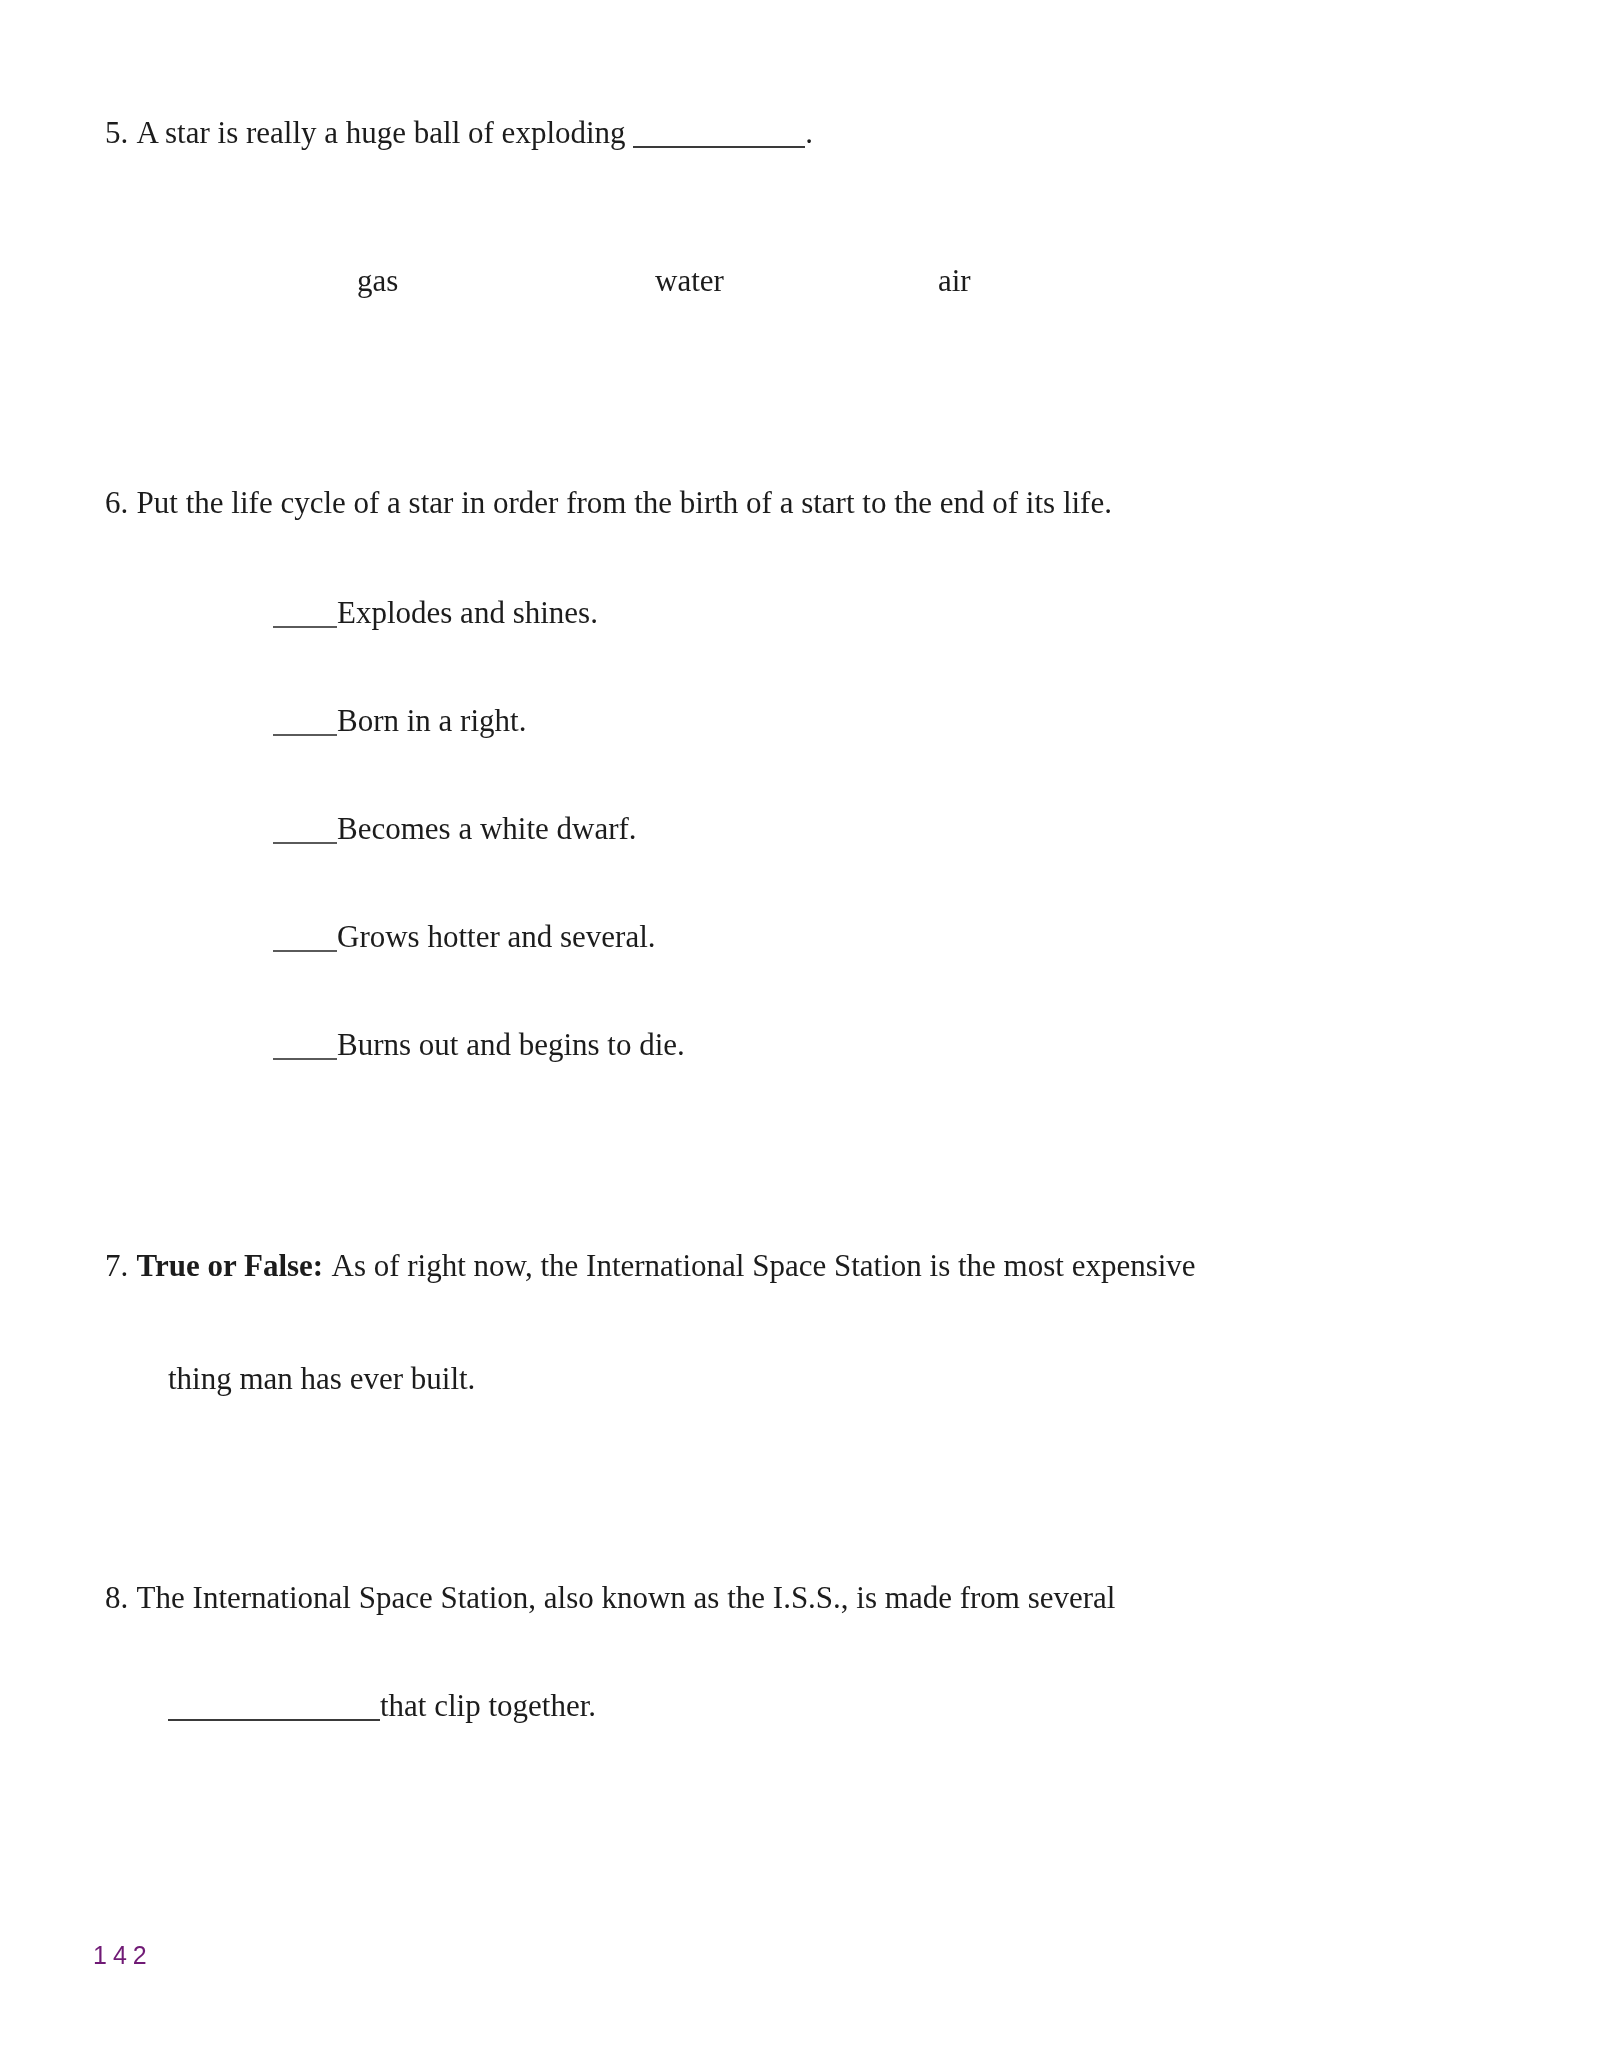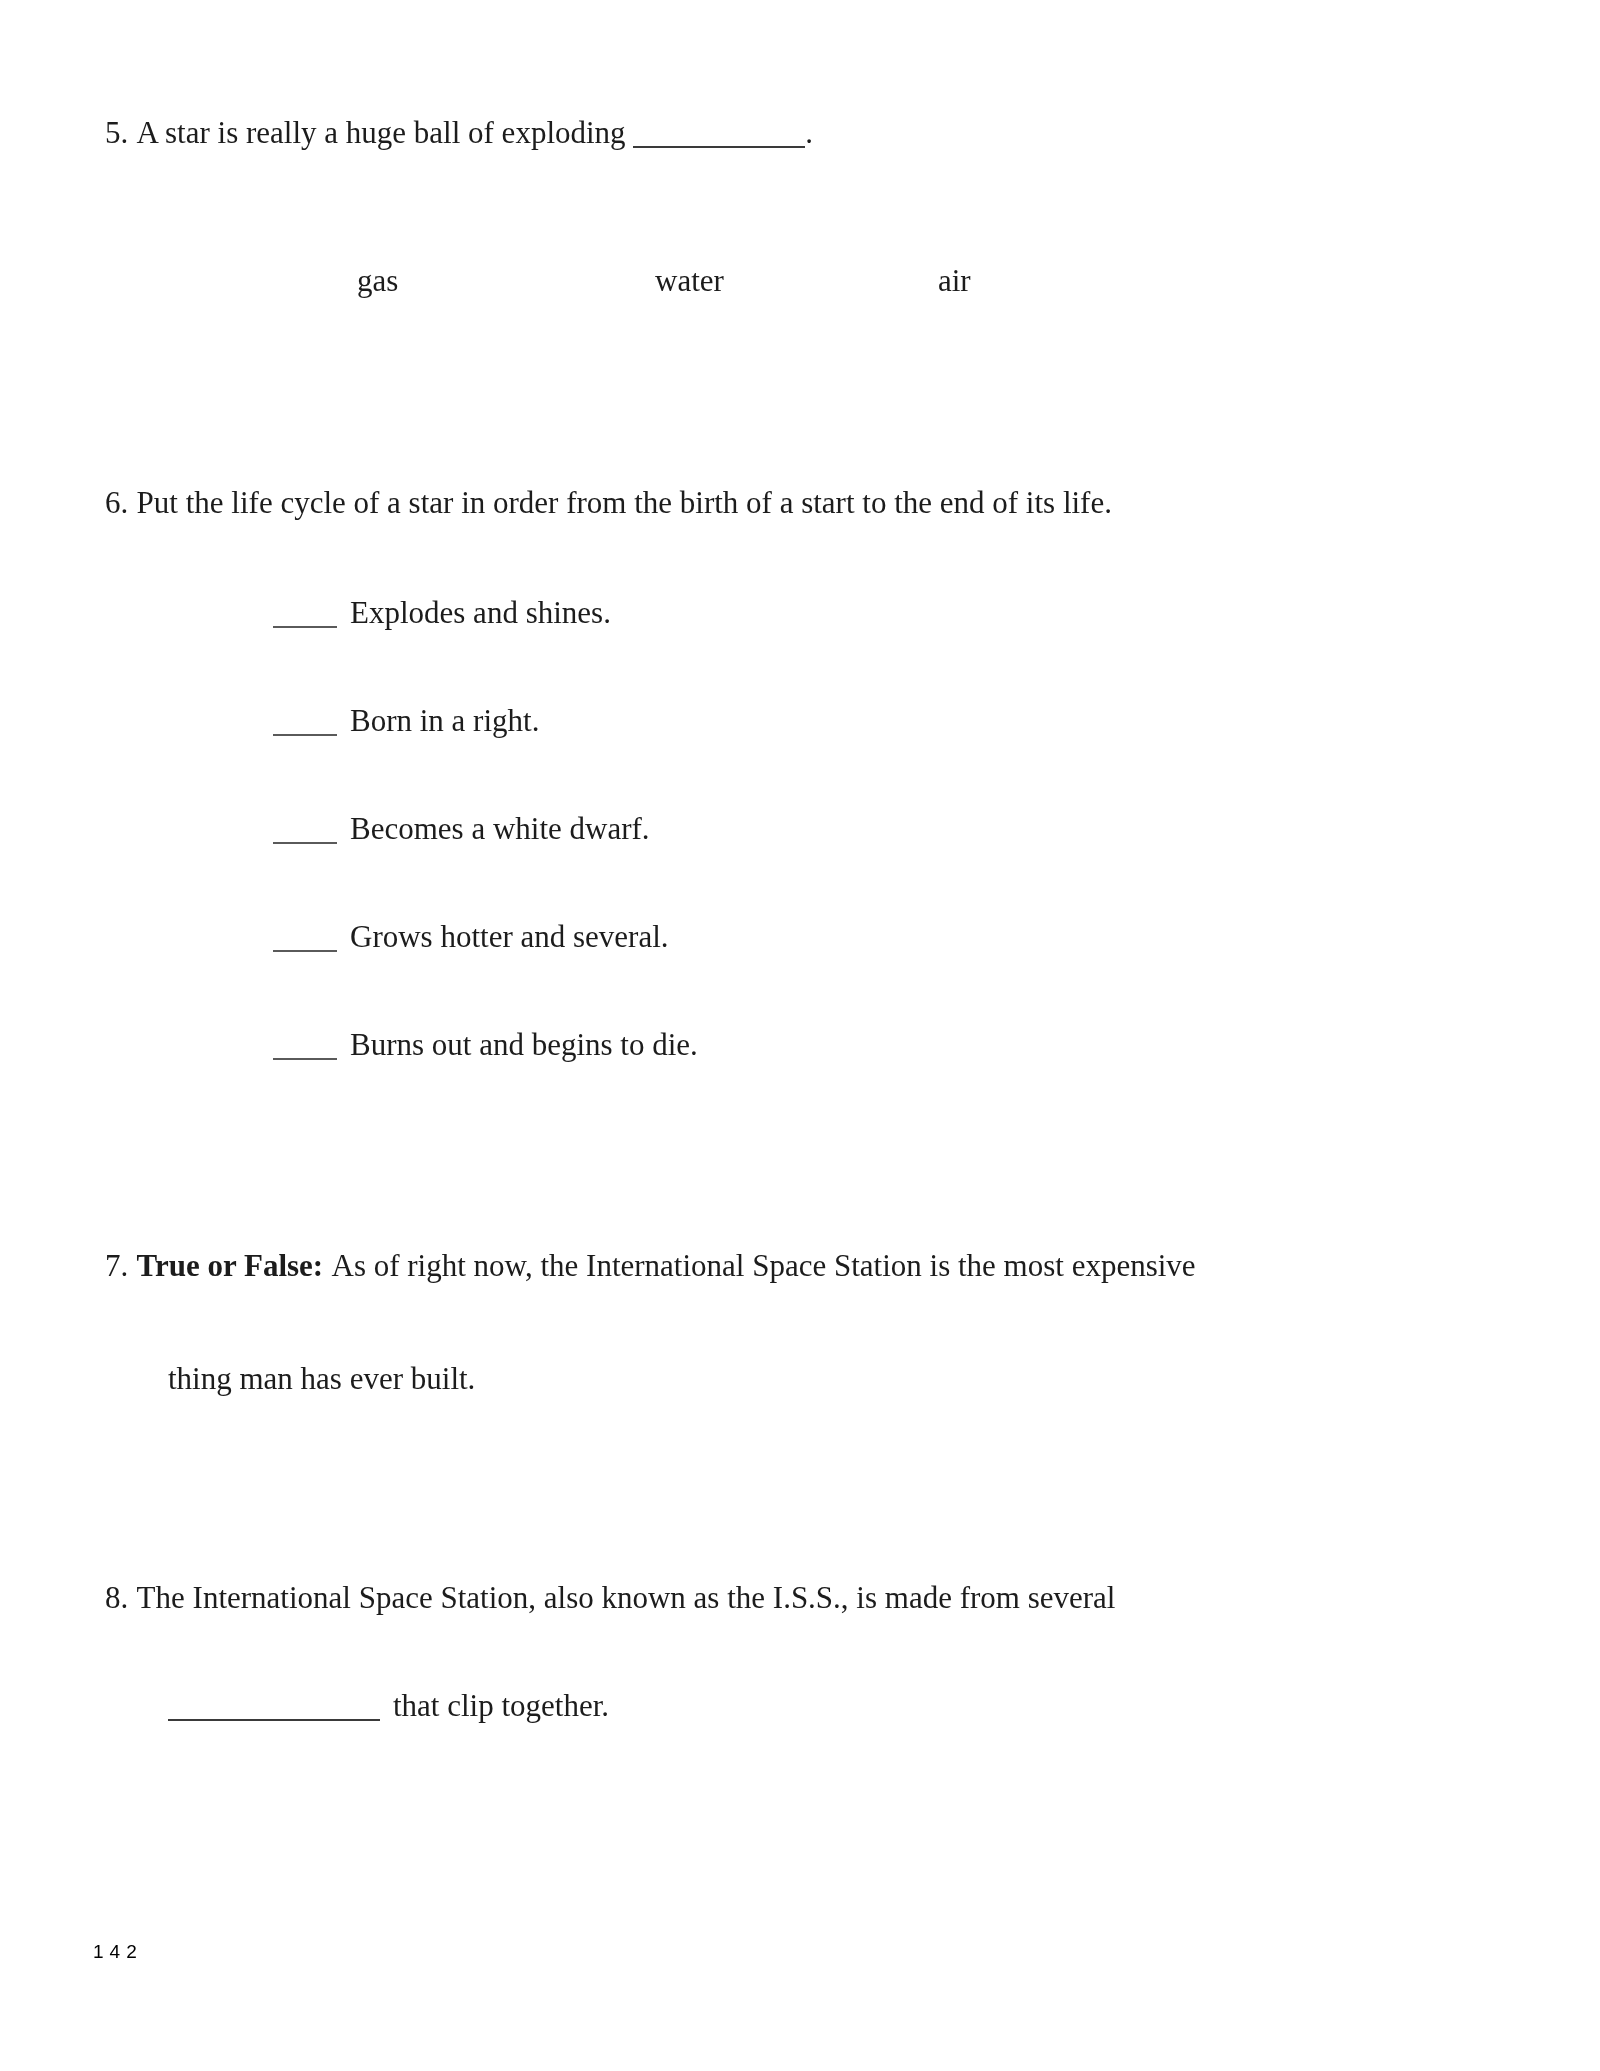--- a/index.html
+++ b/index.html
@@ -34,21 +34,20 @@
   .blank {
     display: inline-block;
     height: 2px;
     background: #3a3a3a;
     vertical-align: -5px;
   }
   .blank-q5 { width: 172px; }
   .blank-item { width: 64px; background: #5a5a5a; }
   .blank-q8 { width: 212px; }
   .item-text {
-    margin-left: 13px;
   }
   .q5-line   { top: 114px;  left: 105px; }
   .opt-row   { top: 262px;  left: 0; width: 1436px; height: 40px; }
   .opt-gas   { position: absolute; left: 357px; top: 0; }
   .opt-water { position: absolute; left: 655px; top: 0; }
   .opt-air   { position: absolute; left: 938px; top: 0; }
   .q6-line   { top: 484px;  left: 105px; }
   .item-1    { top: 594px;  left: 273px; }
   .item-2    { top: 702px;  left: 273px; }
   .item-3    { top: 810px;  left: 273px; }
@@ -56,23 +55,23 @@
   .item-5    { top: 1026px; left: 273px; }
   .q7-line1  { top: 1247px; left: 105px; }
   .q7-line2  { top: 1360px; left: 168px; }
   .q8-line1  { top: 1579px; left: 105px; }
   .q8-line2  { top: 1687px; left: 168px; }
   .footer-page {
     position: absolute;
     top: 1941px;
     left: 93px;
     font-family: "Liberation Sans", sans-serif;
-    font-size: 19px;
+    font-size: 25px;
     letter-spacing: 6px;
-    color: #000000;
+    color: #701a75;
     white-space: nowrap;
   }
   .footer-title {
     position: absolute;
     top: 1939px;
     right: 92px;
     font-family: "Liberation Sans", sans-serif;
     font-variant: small-caps;
     font-size: 27px;
     letter-spacing: 2.5px;

